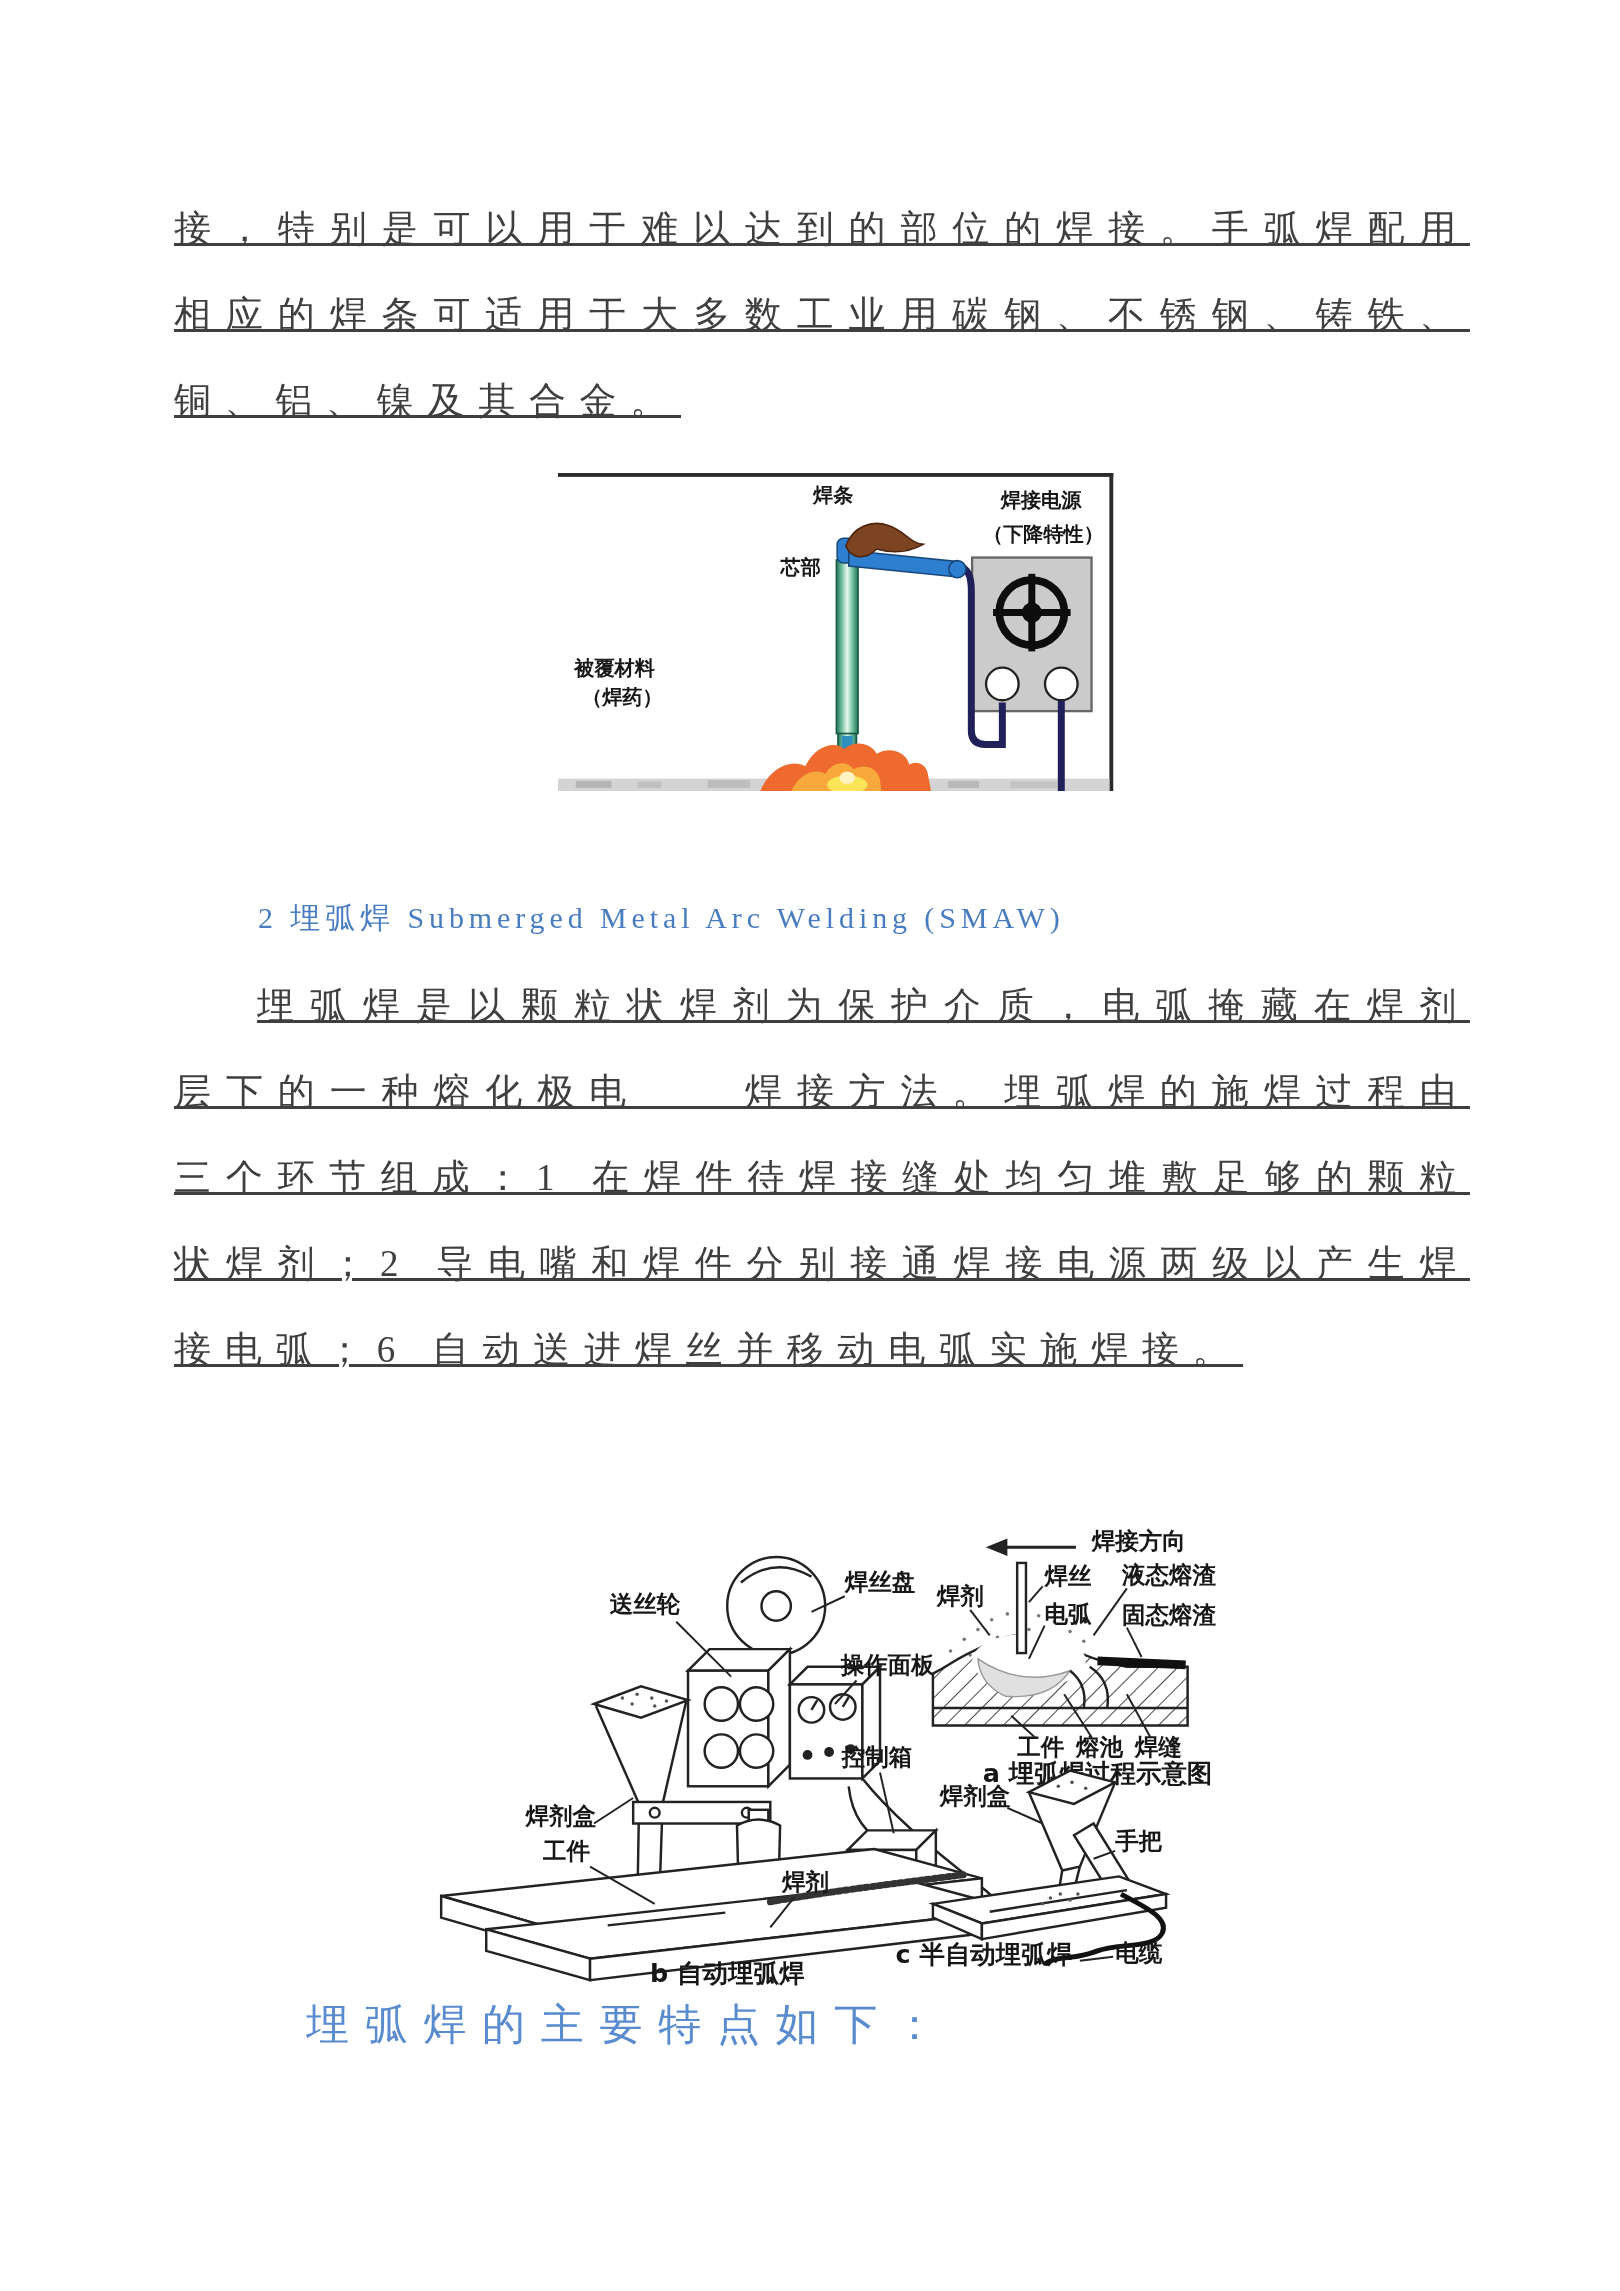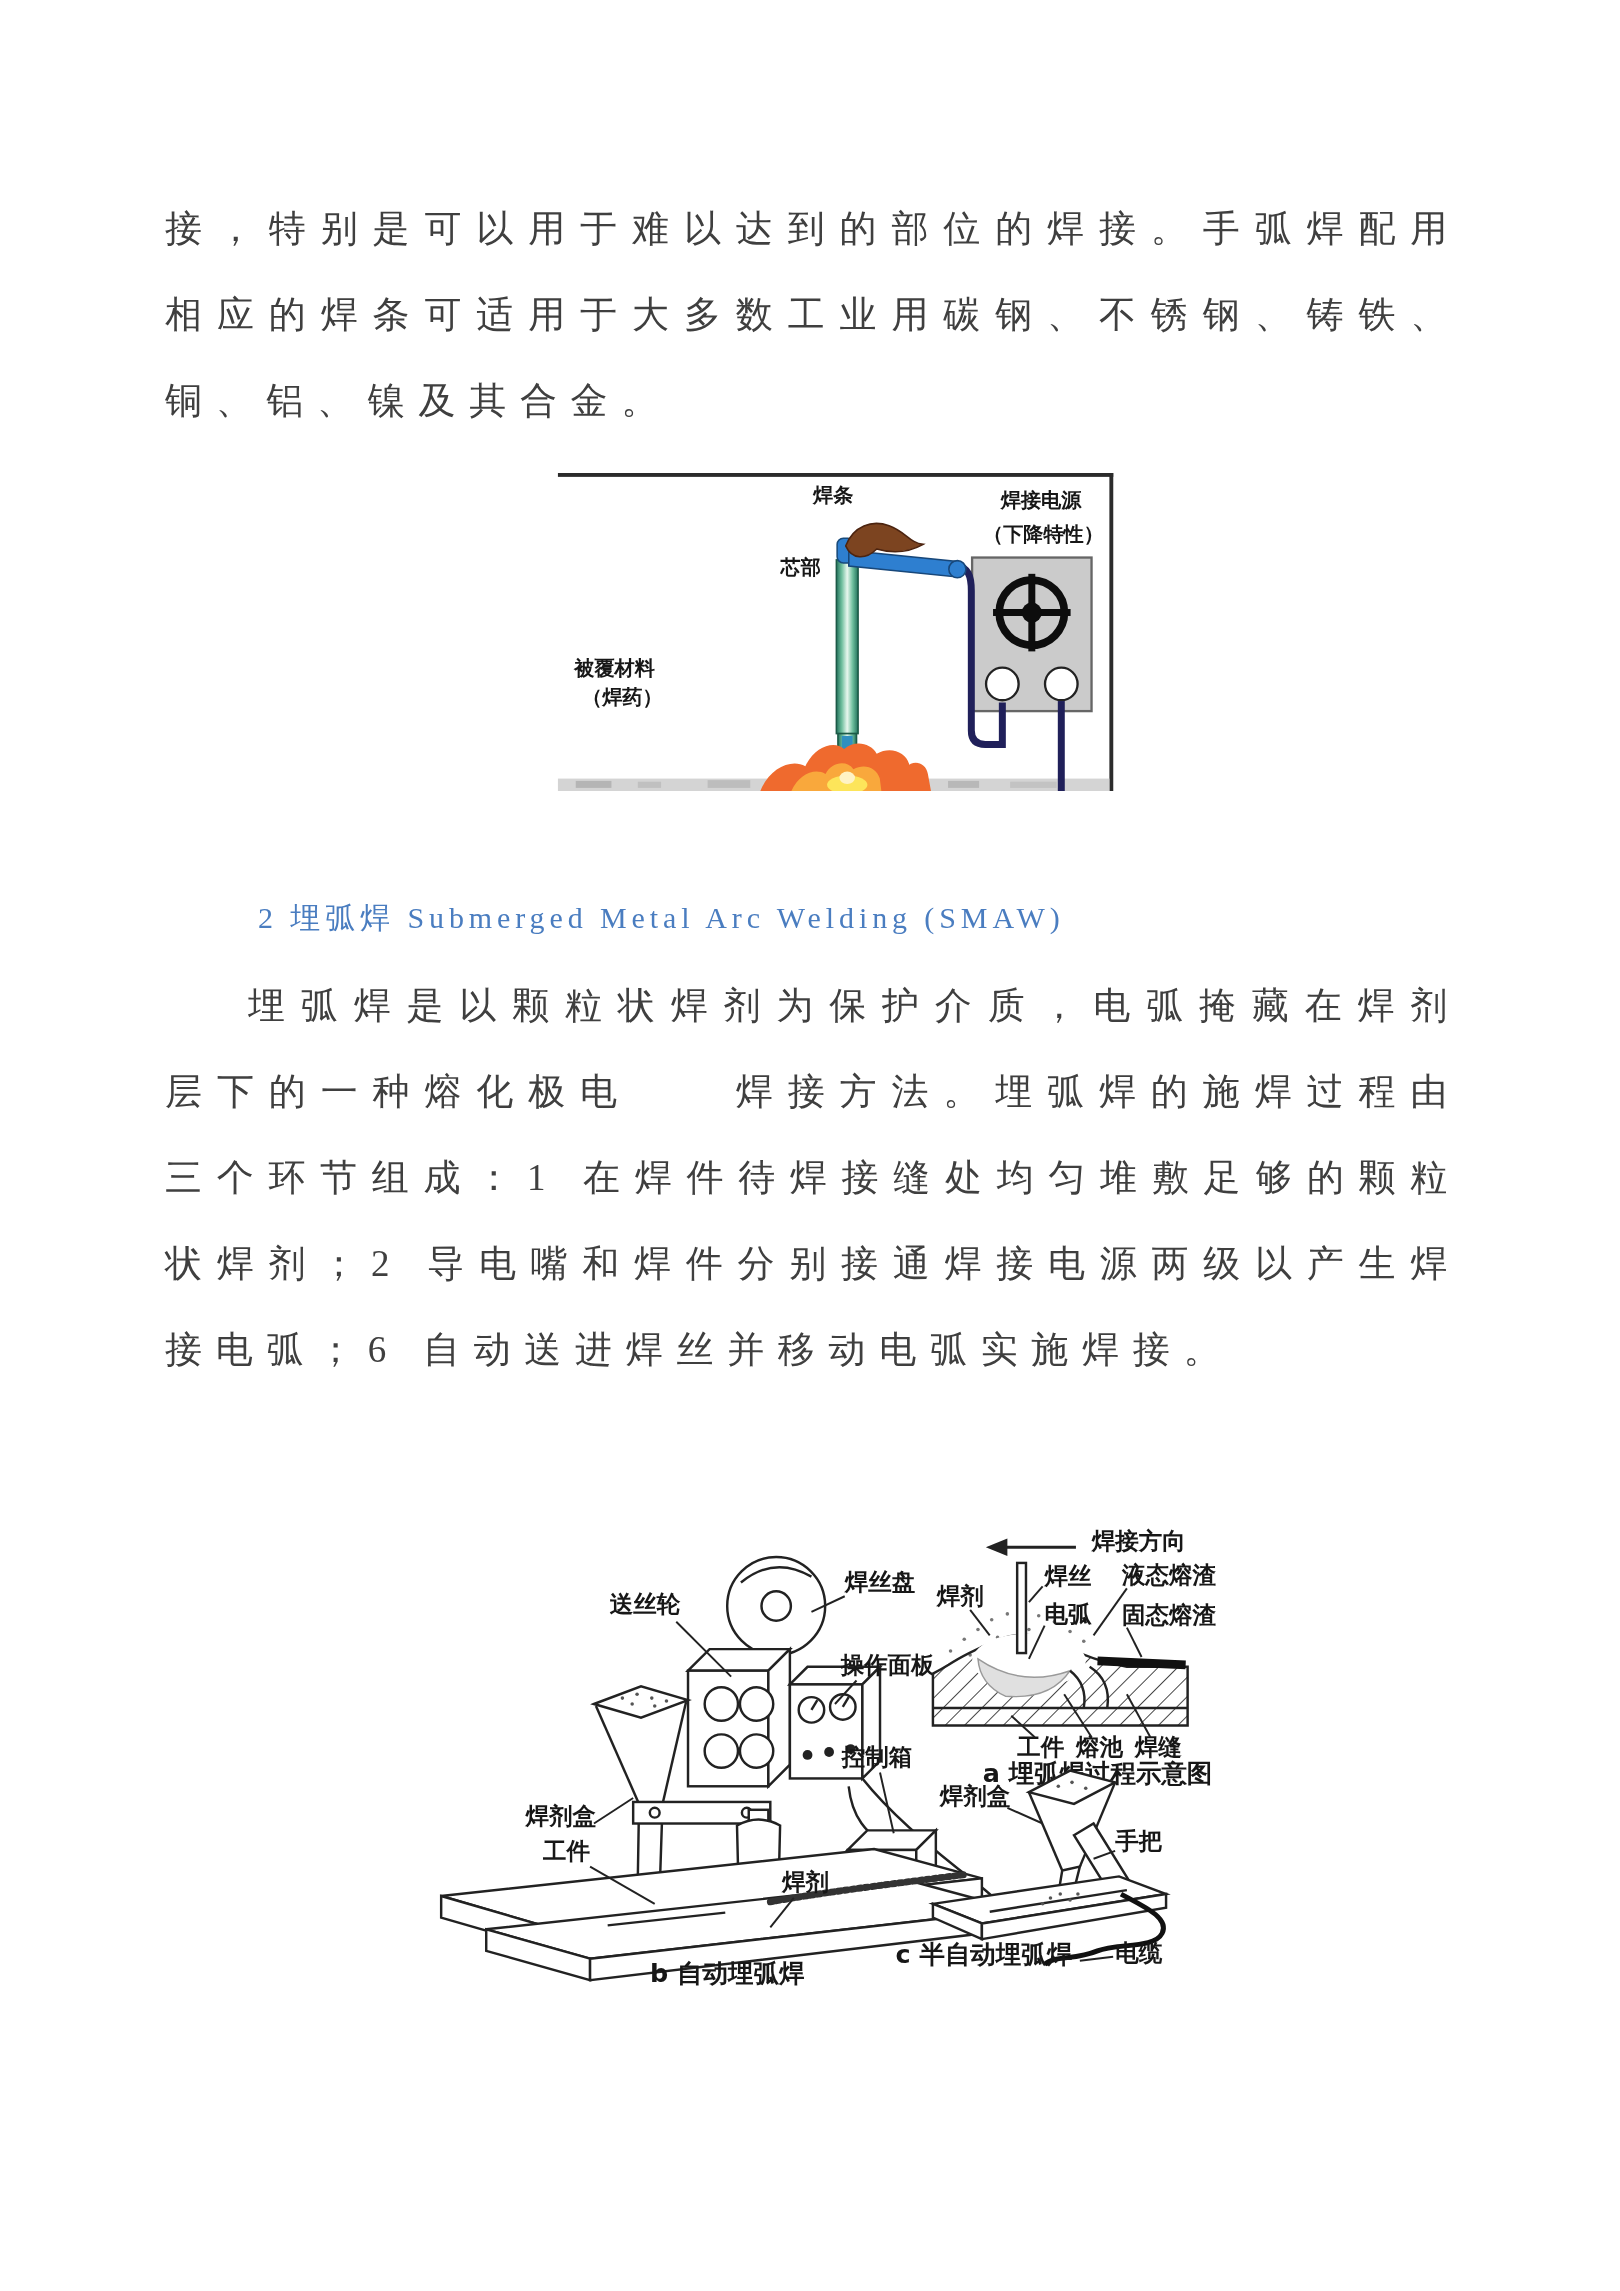--- a/index.html
+++ b/index.html
@@ -6,27 +6,28 @@
   .page{
     position:relative;
     width:1620px;height:2292px;
     background:#ffffff;
     font-family:"Liberation Serif","DejaVu Serif",serif;
     color:#3f3f3f;
     overflow:hidden;
   }
   .body-text{
     position:absolute;
-    left:165px;width:1296px;
+    left:174px;width:1296px;
     font-size:37px;
     line-height:86px;
     letter-spacing:13.7px;
     text-align:justify;
     text-justify:inter-character;
     color:#3f3f3f;
+    text-decoration:underline;
   }
   #para1{top:186px;}
   #para2{top:963px;text-indent:83px;}
   .blue-heading{
     position:absolute;
     left:258px;top:898px;
     font-size:30px;
     letter-spacing:4.9px;
     color:#4a7dc0;
     white-space:nowrap;
@@ -320,15 +321,16 @@
       <text class="fig-label f2-label" x="645" y="298" text-anchor="middle">焊剂盒</text>
       <line x1="678" y1="302" x2="714" y2="318" class="leader"></line>
       <text class="fig-label f2-label" x="812" y="344" text-anchor="middle">手把</text>
       <line x1="788" y1="346" x2="766" y2="354" class="leader"></line>
       <text class="fig-label f2-label" x="812" y="458" text-anchor="middle">电缆</text>
       <line x1="786" y1="454" x2="752" y2="458" class="leader"></line>
       <text class="fig-label f2-caption" x="654" y="460" text-anchor="middle">c 半自动埋弧焊</text>
     </svg>
   </div>
 
+  <div class="blue-subheading">埋弧焊的主要特点如下：</div>
 
 </div>
 
 
 </body></html>

